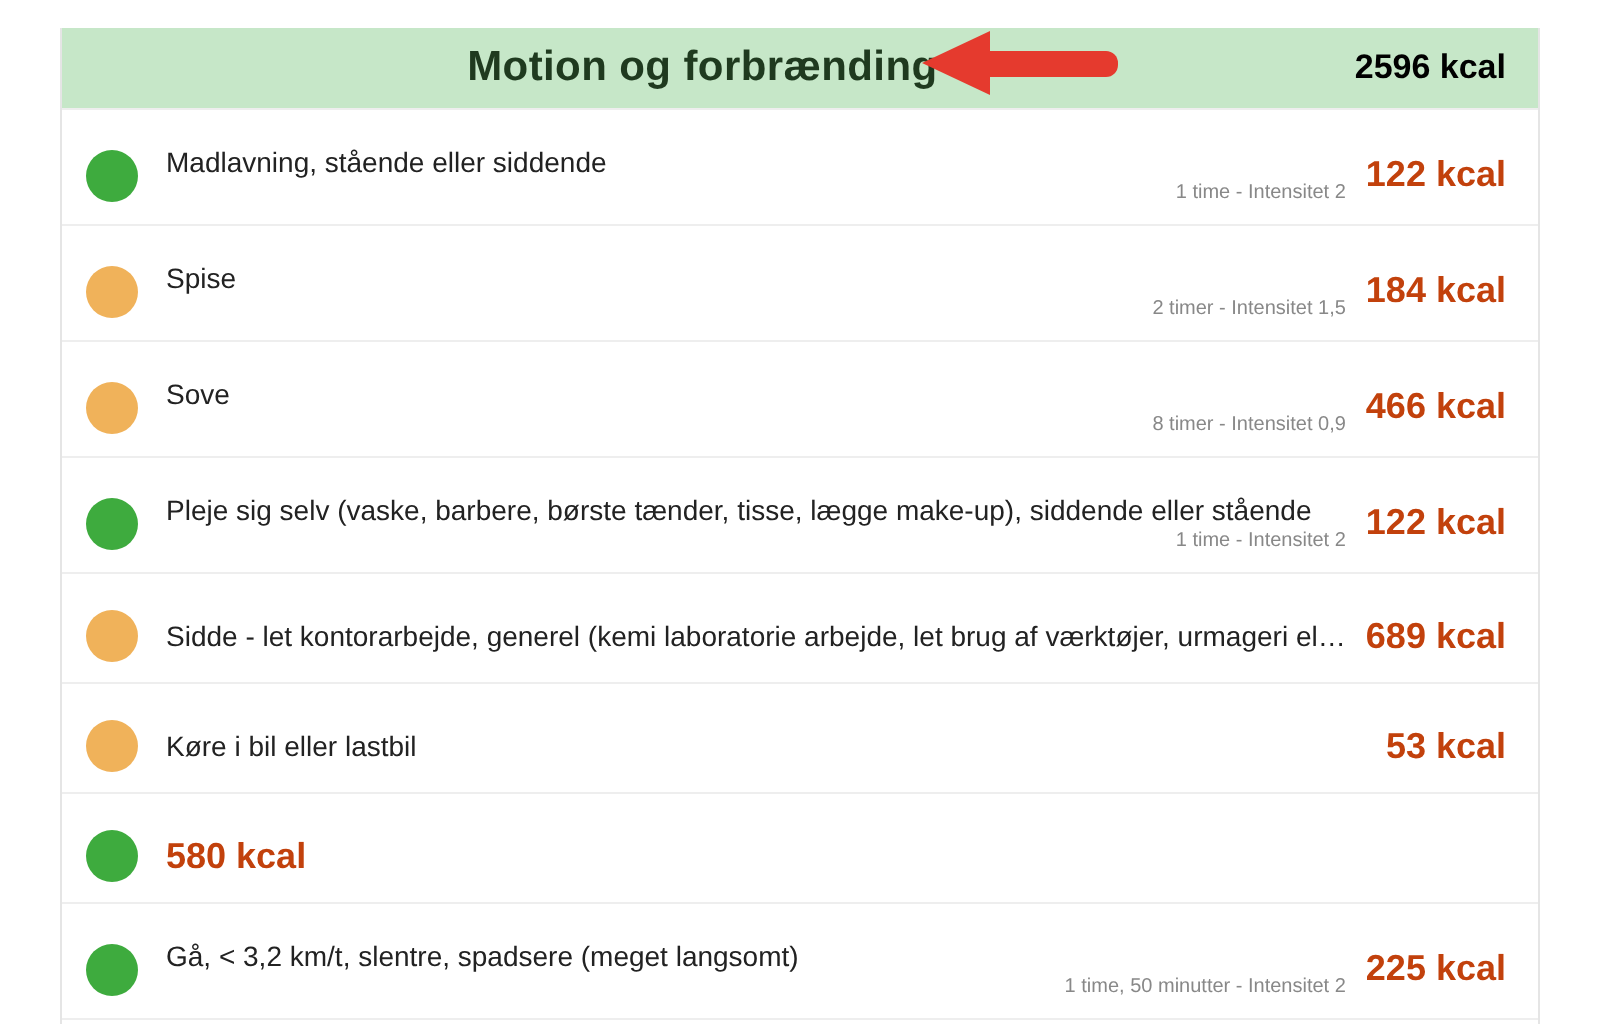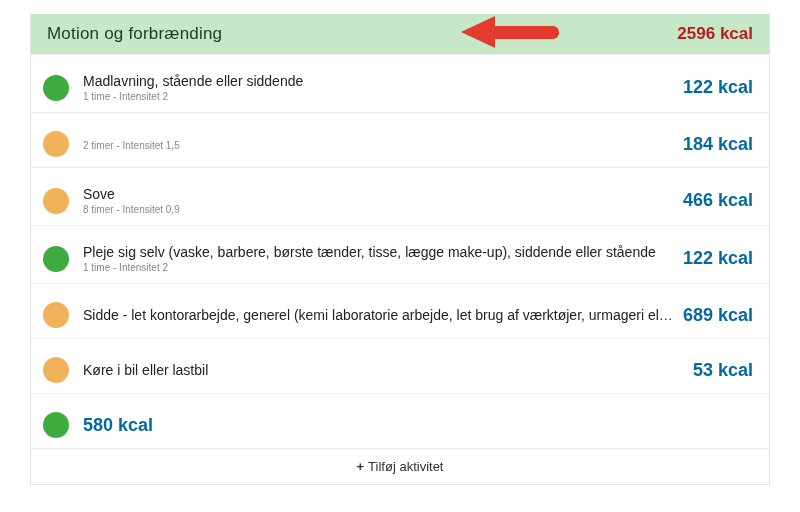--- a/index.html
+++ b/index.html
@@ -19,30 +19,30 @@
   .header {
     display: flex;
     align-items: center;
     background: #c6e7c8;
     height: 40px;
     padding: 0 16px;
     position: relative;
   }
   .header-title {
     flex: 1;
-    text-align: left;
-    font-weight: 400;
-    font-size: 17px;
+    text-align: center;
+    font-weight: 700;
+    font-size: 21px;
     color: #1f3a1f;
     letter-spacing: 0.2px;
   }
   .header-total {
     font-weight: 700;
     font-size: 17px;
-    color: #b91c1c;
+    color: #000000;
     margin-left: 22px;
   }
   .arrow {
     position: absolute;
     left: 430px;
     top: 50%;
     transform: translateY(-50%);
     pointer-events: none;
   }
   .row {
@@ -70,25 +70,26 @@
     font-size: 14px;
     color: #222;
     white-space: nowrap;
     overflow: hidden;
     text-overflow: ellipsis;
   }
   .row-sub {
     font-size: 10px;
     color: #888;
     margin-top: 2px;
+    text-align: right;
   }
   .row-kcal {
     font-weight: 700;
     font-size: 18px;
-    color: #0369a1;
+    color: #c2410c;
     white-space: nowrap;
   }
   .add-row {
     display: flex;
     align-items: center;
     justify-content: center;
     border-top: 1px solid #eee;
     height: 36px;
     font-size: 13px;
     color: #333;
@@ -122,20 +123,21 @@
         <div class="dot green"></div>
         <div class="row-text">
           <div class="row-title">Madlavning, stående eller siddende</div>
           <div class="row-sub">1 time - Intensitet 2</div>
         </div>
         <div class="row-kcal">122 kcal</div>
       </div>
       <div class="row">
         <div class="dot orange"></div>
         <div class="row-text">
+          <div class="row-title">Spise</div>
           <div class="row-sub">2 timer - Intensitet 1,5</div>
         </div>
         <div class="row-kcal">184 kcal</div>
       </div>
       <div class="row">
         <div class="dot orange"></div>
         <div class="row-text">
           <div class="row-title">Sove</div>
           <div class="row-sub">8 timer - Intensitet 0,9</div>
         </div>
@@ -160,20 +162,28 @@
         <div class="dot orange"></div>
         <div class="row-text">
           <div class="row-title">Køre i bil eller lastbil</div>
         </div>
         <div class="row-kcal">53 kcal</div>
       </div>
       <div class="row">
         <div class="dot green"></div>
         <div class="row-kcal">580 kcal</div>
       </div>
+      <div class="row">
+        <div class="dot green"></div>
+        <div class="row-text">
+          <div class="row-title">Gå, &lt; 3,2 km/t, slentre, spadsere (meget langsomt)</div>
+          <div class="row-sub">1 time, 50 minutter - Intensitet 2</div>
+        </div>
+        <div class="row-kcal">225 kcal</div>
+      </div>
     </div>
 
   <div class="add-row">
     <span class="plus">+</span>
     <span>Tilføj aktivitet</span>
   </div>
 
 </div>
 
 </body></html>

